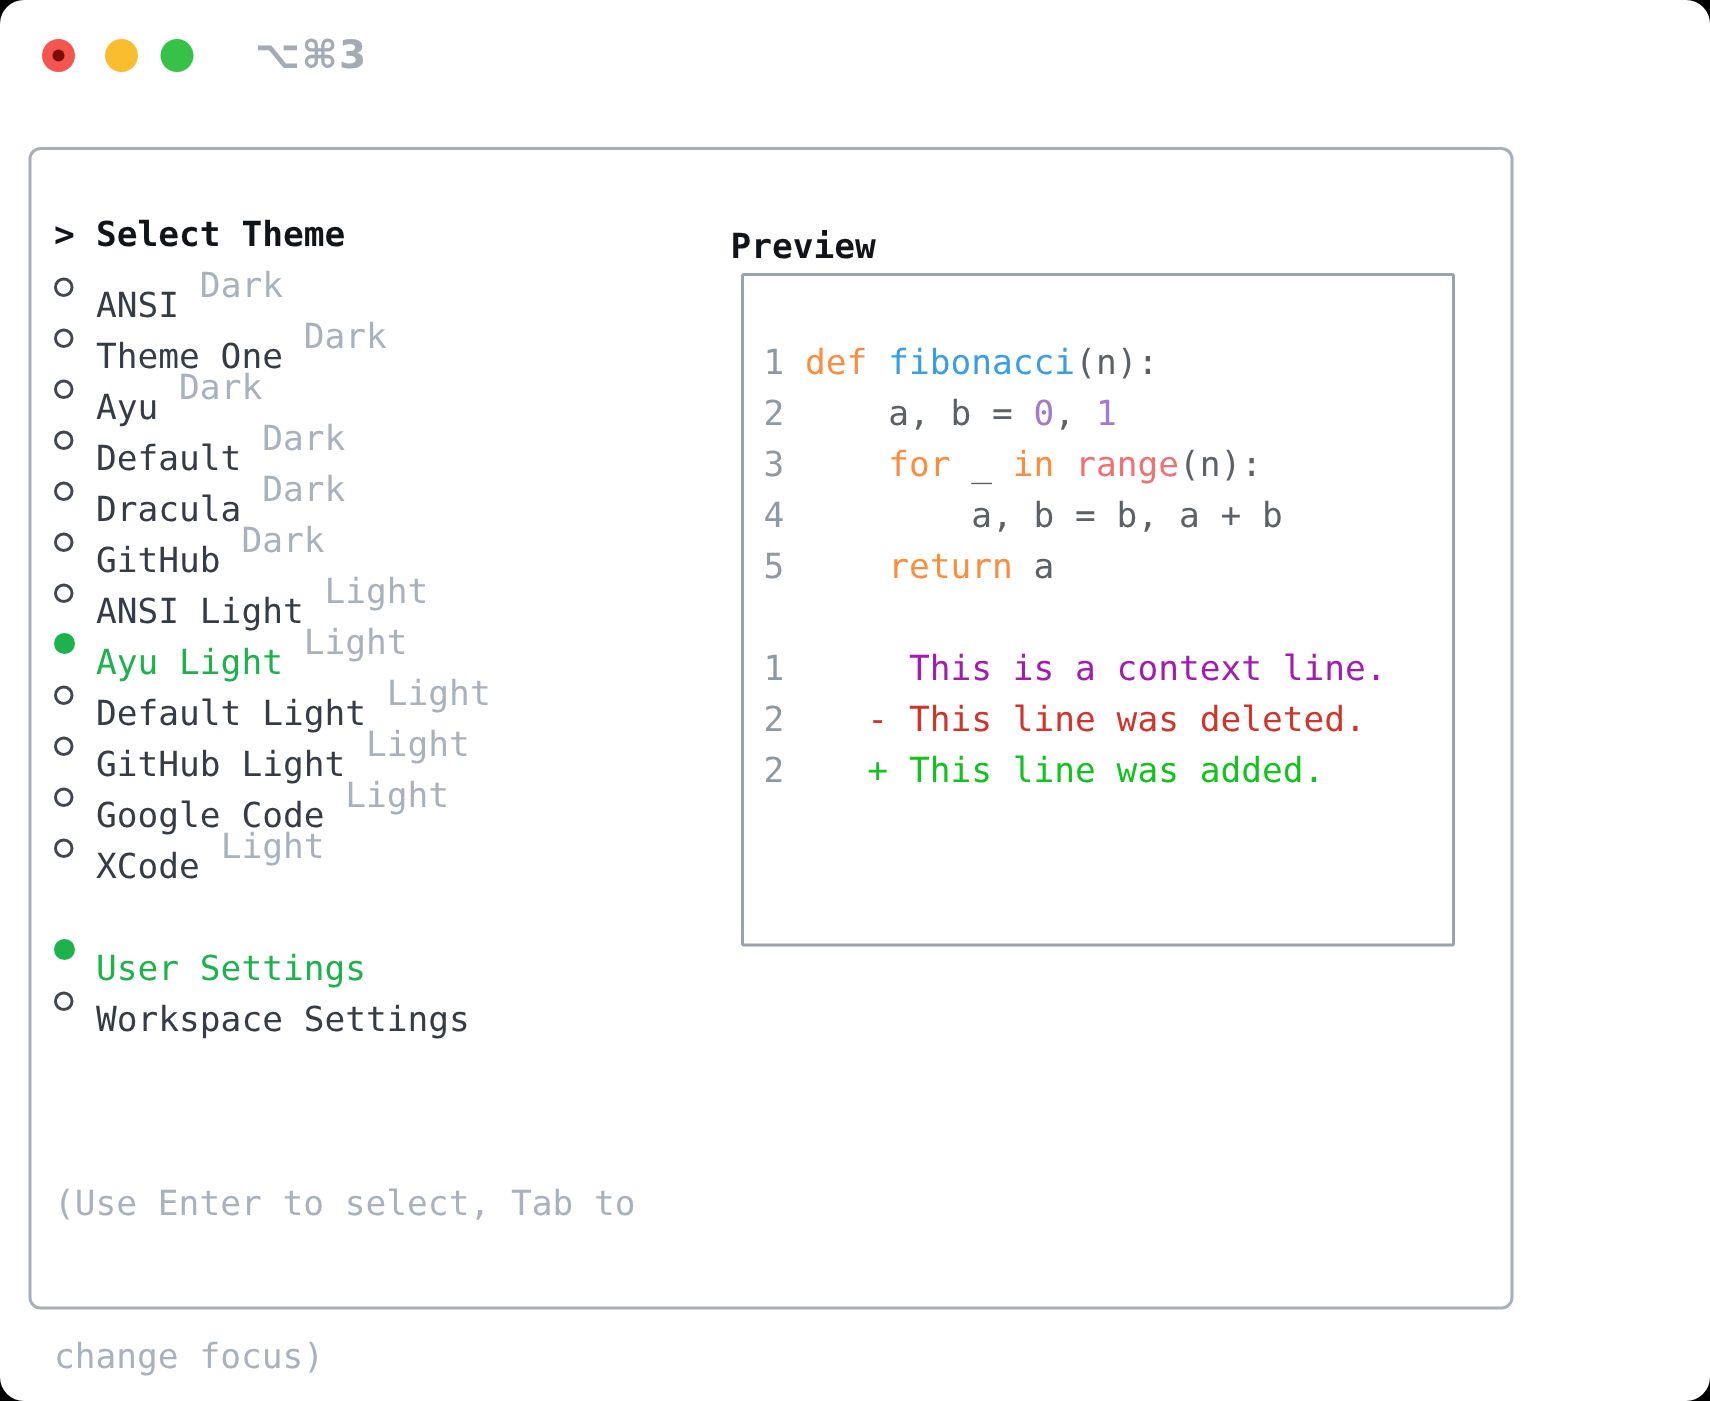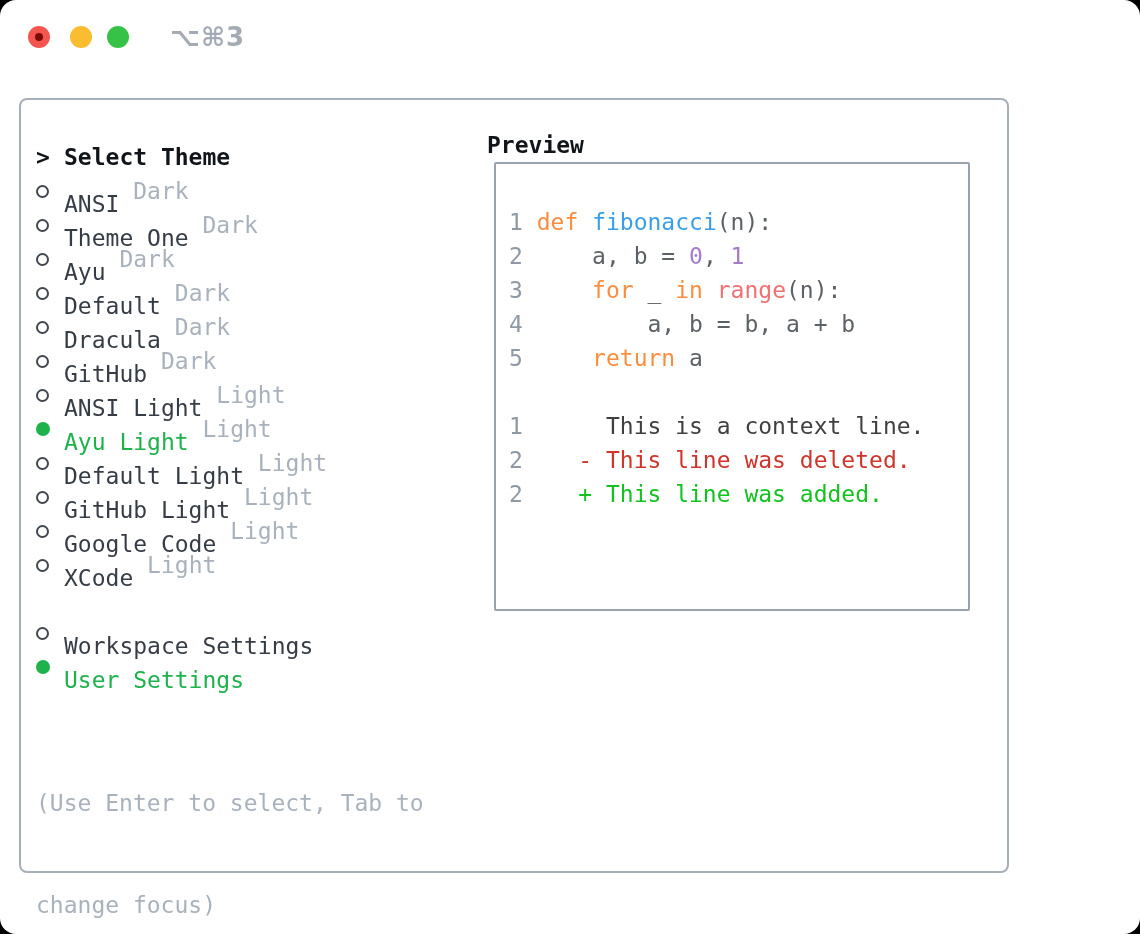--- a/index.html
+++ b/index.html
@@ -13,21 +13,21 @@
   .tl.yellow{left:70px;background:#f9bd2f;}
   .tl.green{left:107px;background:#36c246;}
   .tl-dot{position:absolute;left:7px;top:7px;width:8px;height:8px;border-radius:50%;background:#7a0d06;}
   .win-title{position:absolute;left:170px;top:22px;font-family:"DejaVu Sans","Liberation Sans",sans-serif;
     font-size:26px;font-weight:bold;color:#a4abb5;letter-spacing:1px;}
   
   .card{position:absolute;left:19px;top:98px;width:990px;height:775px;
     border:2px solid #a7afb9;border-radius:8px;background:#fff;
     display:flex;box-sizing:border-box;}
   .left-col{width:466px;padding:40px 0 0 15px;box-sizing:border-box;}
-  .right-col{flex:1;padding-top:28px;}
+  .right-col{flex:1;padding-top:48px;}
   
   .row{display:flex;align-items:center;height:34px;font-size:23px;white-space:pre;}
   .marker{width:28px;display:flex;align-items:center;flex:none;}
   .cursor{color:#111519;font-weight:bold;font-size:23px;}
   .hdr{color:#111519;font-weight:bold;}
   .circle{width:9px;height:9px;border:2px solid #40474f;border-radius:50%;}
   .circle.sel{width:14px;height:14px;border:none;background:#1db24c;}
   .t-name{color:#363c45;margin-top:26px;}
   .t-name.sel{color:#1db24c;}
   .t-variant{color:#a9b2bc;}
@@ -39,21 +39,21 @@
   .preview-box{margin-left:7px;width:476px;height:449px;box-sizing:border-box;
     border:2px solid #9aa3ad;border-radius:2px;padding:41px 0 0 13px;overflow:hidden;}
   .cline{height:34px;line-height:34px;font-size:23px;white-space:pre;}
   .diff-block{margin-top:34px;}
   .tok-ln{color:#8f99a3;}
   .tok-pl{color:#5c6166;}
   .tok-kw{color:#fa8d3e;}
   .tok-fn{color:#399ee6;}
   .tok-num{color:#a37acc;}
   .tok-rng{color:#f07171;}
-  .tok-ctx{color:#404040;}
+  .tok-ctx{color:#a21caf;}
   .tok-del{color:#d0342a;}
   .tok-add{color:#13c21f;}
 </style>
 </head>
 <body>
 
 <div class="screen">
 
   <div class="titlebar">
     <span class="tl red">
@@ -82,22 +82,22 @@
           <div class="row"><span class="marker"><span class="circle"></span></span><span class="t-name">ANSI Light</span><span class="t-variant"> Light</span></div>
           <div class="row"><span class="marker"><span class="circle sel"></span></span><span class="t-name sel">Ayu Light</span><span class="t-variant"> Light</span></div>
           <div class="row"><span class="marker"><span class="circle"></span></span><span class="t-name">Default Light</span><span class="t-variant"> Light</span></div>
           <div class="row"><span class="marker"><span class="circle"></span></span><span class="t-name">GitHub Light</span><span class="t-variant"> Light</span></div>
           <div class="row"><span class="marker"><span class="circle"></span></span><span class="t-name">Google Code</span><span class="t-variant"> Light</span></div>
           <div class="row"><span class="marker"><span class="circle"></span></span><span class="t-name">XCode</span><span class="t-variant"> Light</span></div>
         </div>
 
       <div class="apply-section">
         <div id="apply-list">
+            <div class="row"><span class="marker"><span class="circle sel"></span></span><span class="t-name sel">User Settings</span></div>
             <div class="row"><span class="marker"><span class="circle"></span></span><span class="t-name">Workspace Settings</span></div>
-            <div class="row"><span class="marker"><span class="circle sel"></span></span><span class="t-name sel">User Settings</span></div>
           </div>
       </div>
 
       <div class="hint">
         <div>(Use Enter to select, Tab to</div>
         <div>change focus)</div>
       </div>
     </div>
 
     <div class="right-col">

